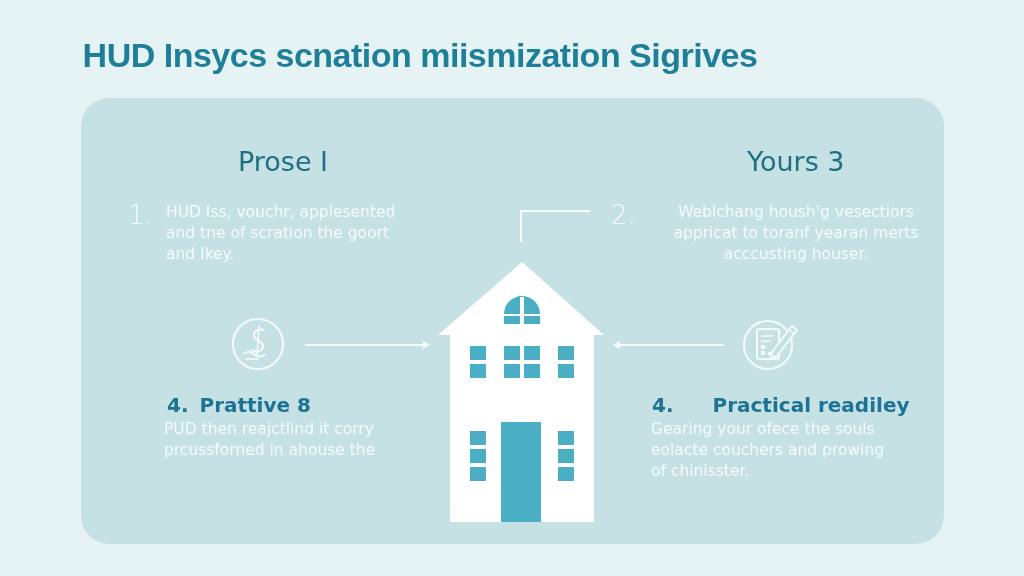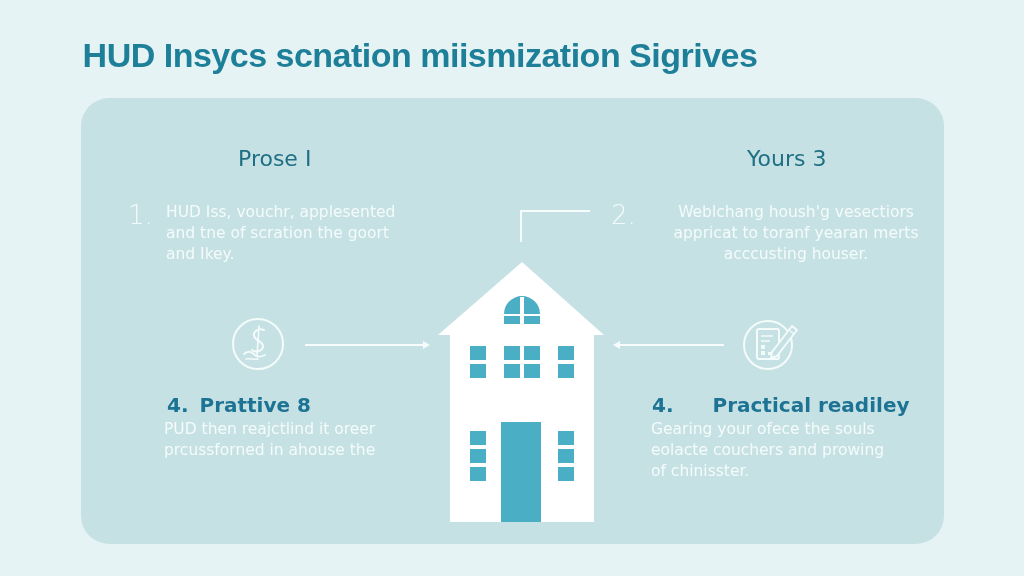--- a/index.html
+++ b/index.html
@@ -14,21 +14,21 @@
     text-align: center;
     font-family: "Liberation Sans", sans-serif;
     font-weight: bold; font-size: 34px; letter-spacing: -0.5px;
     color: #1d7f98;
   }
   .panel {
     position: absolute; left: 81px; top: 98px; width: 863px; height: 446px;
     background: #c6e1e4; border-radius: 28px;
   }
   .heading {
-    position: absolute; font-size: 22px; color: #1e6f84;
+    position: absolute; font-size: 27px; color: #1e6f84;
     font-family: "DejaVu Sans", sans-serif;
   }
   .step-num {
     position: absolute; font-size: 26px; color: #f2fbfb; font-weight: 300;
     font-family: "DejaVu Sans", sans-serif;
   }
   .step-text {
     position: absolute; font-size: 15.5px; line-height: 21px; color: #f4fbfb;
     font-family: "DejaVu Sans", sans-serif;
   }
@@ -73,21 +73,21 @@
 <svg class="arrow" style="left:303px; top:338px;" width="130" height="14" viewBox="0 0 130 14">
   <line x1="2" y1="7" x2="122" y2="7" stroke="#f6fcfc" stroke-width="2"></line>
   <path d="M120 3 L127 7 L120 11 Z" fill="#f6fcfc"></path>
 </svg>
 
 <div class="sub-title" style="left:167px; top:393px;">
   <span class="num">4.</span>
   <span style="margin-left:4px;">Prattive 8</span>
 </div>
 <div class="body-text" style="left:164px; top:419px; width:270px;">
-  <div>PUD then reajctlind it oreer</div>
+  <div>PUD then reajctlind it corry</div>
   <div>prcussforned in ahouse the</div>
 </div>
 
 <div class="heading" style="left:706px; top:146px;margin-left:41px;">Yours 3</div>
 
 <div class="step-num" style="left:611px; top:200px;">2.</div>
 <div class="step-text" style="left:651px; top:202px; width:290px;text-align:center;">
   <div>Weblchang housh'g vesectiors</div>
   <div>appricat to toranf yearan merts</div>
   <div>acccusting houser.</div>

